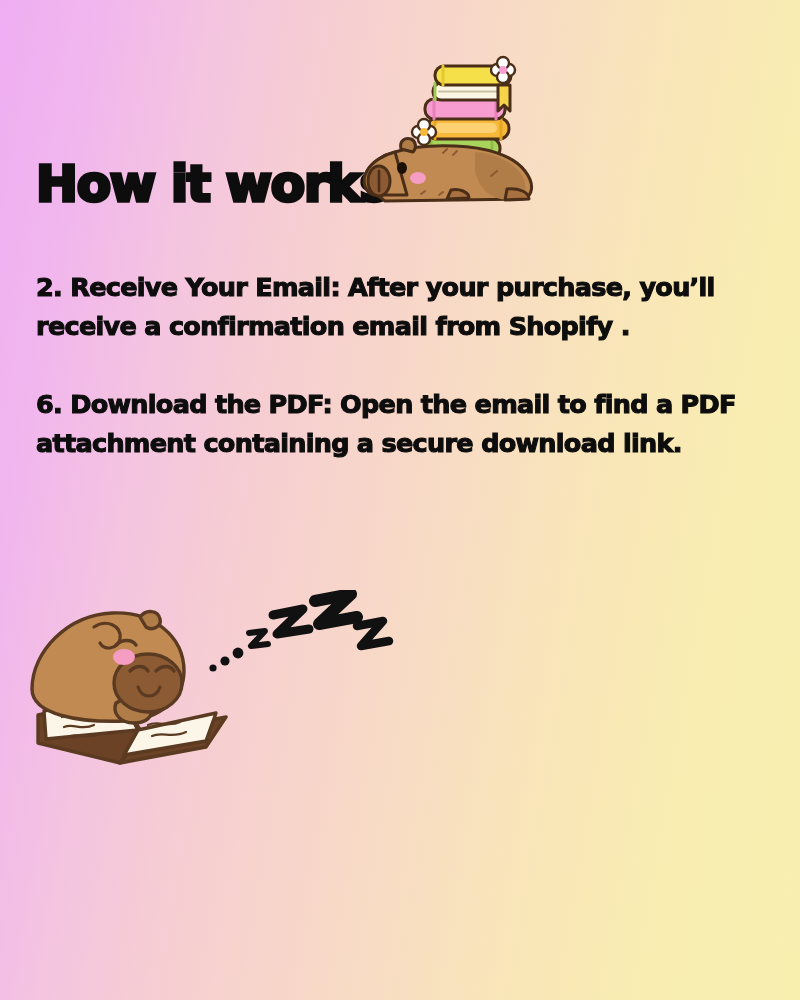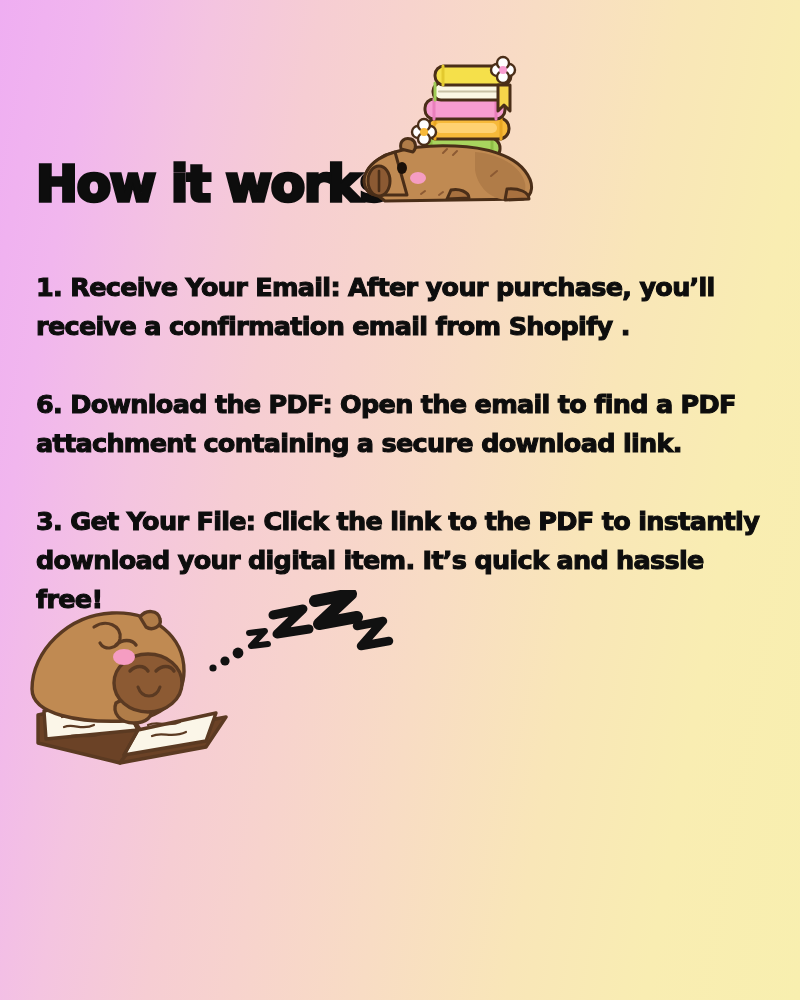--- a/index.html
+++ b/index.html
@@ -226,18 +226,17 @@
         <path d="M68 25 L98 19 L72 44 L104 39" stroke-width="9"></path>
 
         <path d="M110 11 L146 4 L114 34 L152 27" stroke-width="12"></path>
 
         <path d="M152 36 L178 31 L156 56 L184 51" stroke-width="8.5"></path>
       </g>
     </svg>
   </div>
 
   <div id="steps">
-    <p class="step">1. Receive Your Email: After your purchase, you’ll receive a confirmation email from Shopify .</p>
+    <p class="step">2. Receive Your Email: After your purchase, you’ll receive a confirmation email from Shopify .</p>
     <p class="step">6. Download the PDF: Open the email to find a PDF attachment containing a secure download link.</p>
-    <p class="step">3. Get Your File: Click the link to the PDF to instantly download your digital item. It’s quick and hassle free!</p>
   </div>
 
 </div>
 
 </body></html>

